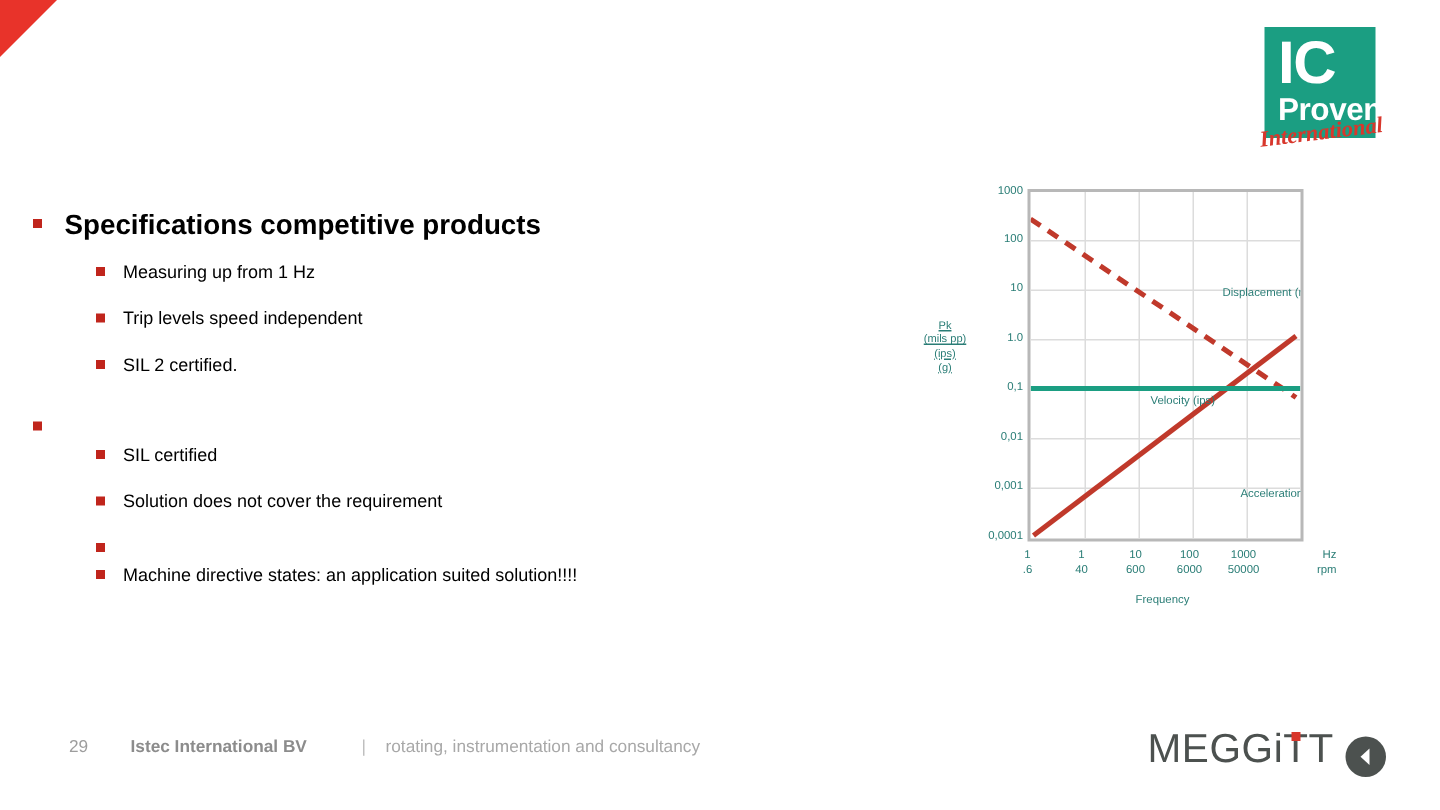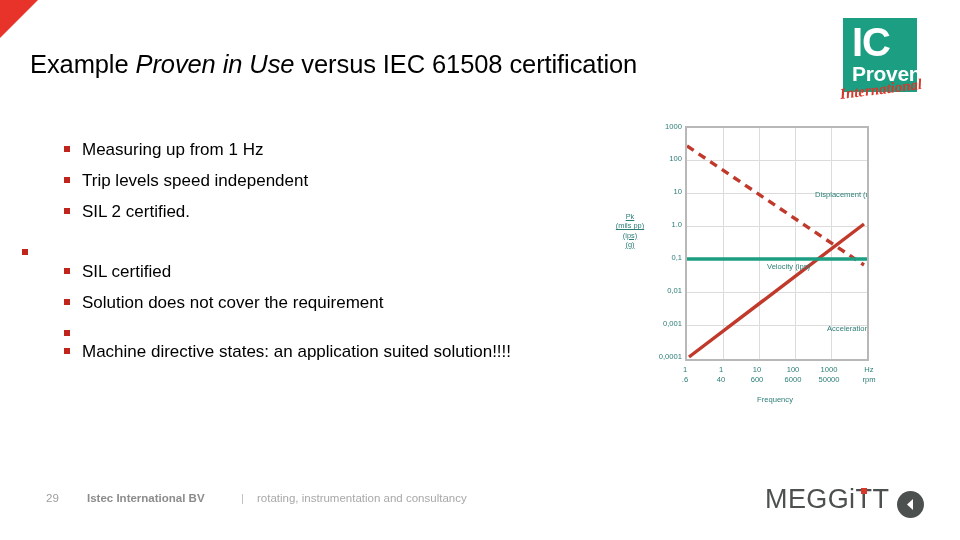--- a/index.html
+++ b/index.html
@@ -93,21 +93,21 @@
     align-items: flex-start;
     font-size: 18.5px;
     font-weight: bold;
     color: #000000;
     line-height: 31px;
     margin-bottom: 1px;
   }
   .lvl2 {
     display: flex;
     align-items: flex-start;
-    font-size: 17px;
+    font-size: 12px;
     font-weight: normal;
     color: #000000;
     line-height: 31px;
     margin-left: 42px;
   }
   .sq {
     flex: 0 0 auto;
     width: 6px; height: 6px;
     background: #c0251c;
     margin-top: 12px;
@@ -243,34 +243,35 @@
   }
   #back-button svg { position: absolute; left: 5px; top: 5px; }
 </style>
 </head>
 <body>
 
 <div id="slide">
 
   <div id="corner-wedge"></div>
 
-  <div id="slide-title">
-    <span>Example </span><span class="em">Proven in Use</span><span> versus IEC 61508 certification</span>
-  </div>
 
   <div id="istec-logo">
     <div class="logo-box"></div>
     <div class="logo-ic">IC</div>
     <div class="logo-istec">Proven</div>
     <div class="logo-intl">International</div>
   </div>
 
   <div id="body-content">
 
     <div class="blk">
+      <div class="lvl1">
+        <span class="sq"></span>
+        <span>Specifications competitive products</span>
+      </div>
       <div class="lvl2">
         <span class="sq"></span>
         <span>Measuring up from 1 Hz</span>
       </div>
       <div class="lvl2">
         <span class="sq"></span>
         <span>Trip levels speed independent</span>
       </div>
       <div class="lvl2">
         <span class="sq"></span>
@@ -361,21 +362,21 @@
       <div>600</div>
     </div>
     <div class="xtick" style="left:171px">
       <div>100</div>
       <div>6000</div>
     </div>
     <div class="xtick" style="left:207px">
       <div>1000</div>
       <div>50000</div>
     </div>
-    <div class="xtick" style="left:247px;text-align:center;">
+    <div class="xtick" style="left:247px;text-align:right;">
       <div>Hz</div>
       <div>rpm</div>
     </div>
 
     <div id="xlabel">Frequency</div>
   </div>
 
   <div id="footer">
     <div id="page-num">29</div>
     <div id="footer-company">Istec International BV</div>

